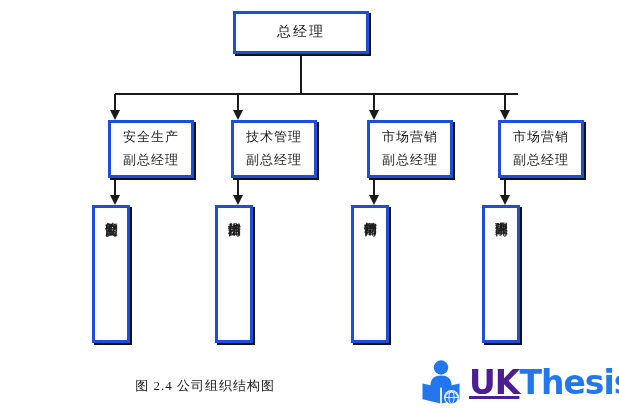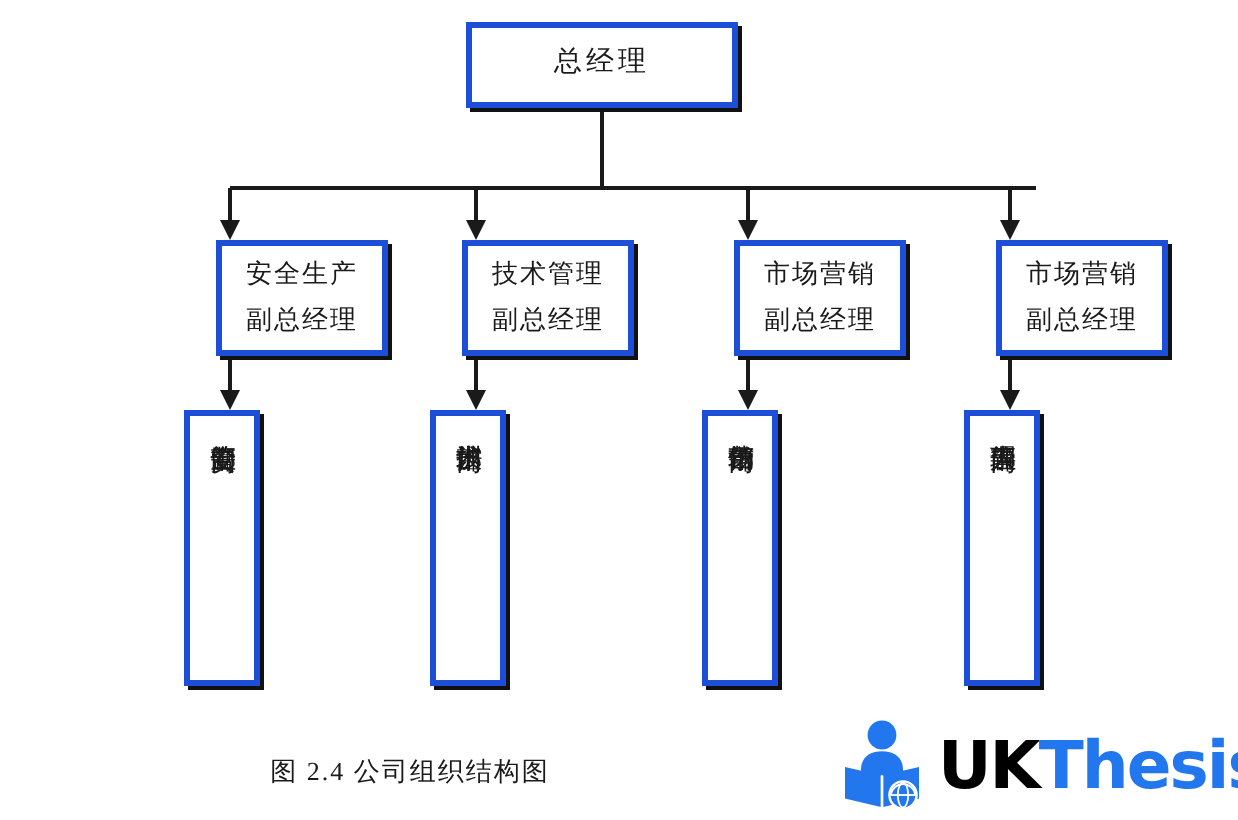--- a/index.html
+++ b/index.html
@@ -129,21 +129,21 @@
   }
   #watermark-text {
     font-family: "DejaVu Sans", "Liberation Sans", sans-serif;
     font-weight: bold;
     font-size: 33px;
     letter-spacing: -1px;
     line-height: 1;
     margin-left: 1px;
     white-space: nowrap;
   }
-  .wm-uk { color: #000000; }
+  .wm-uk { color: #4c1d95; text-decoration: underline; }
   .wm-thesis { color: #2277ee; }
 </style>
 </head>
 <body>
 
 <div id="org-canvas">
 
   <svg id="connectors" viewBox="0 0 619 410" width="619" height="410" xmlns="http://www.w3.org/2000/svg">
     <g stroke="#1a1a1a" stroke-width="1.6" fill="none" shape-rendering="crispEdges">
 

